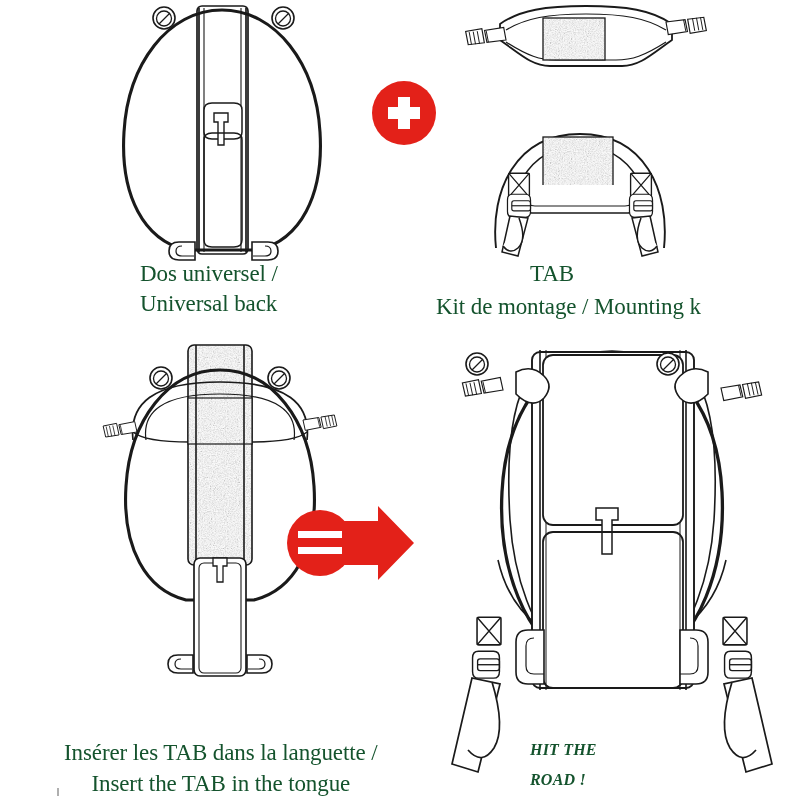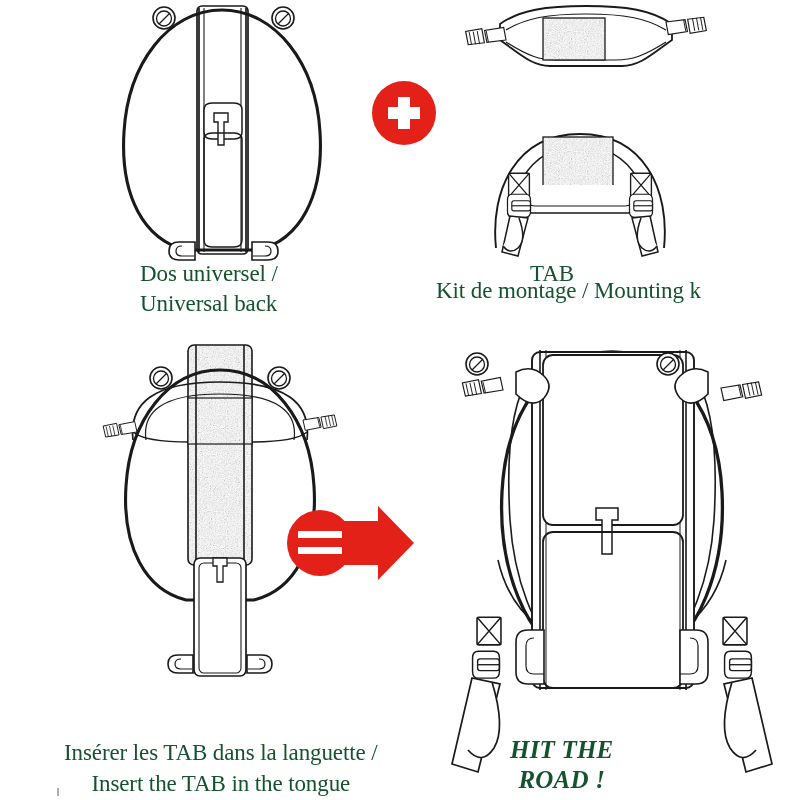--- a/index.html
+++ b/index.html
@@ -46,39 +46,38 @@
     text-align: left;
   }
   #cap-tab {
     left: 552px;
     top: 259px;
     text-align: right;
     transform: translateX(-50%);
   }
   #cap-mounting-kit {
     left: 436px;
-    top: 276px;
+    top: 292px;
     text-align: left;
   }
   #cap-insert-tab {
     left: 64px;
     top: 712px;
     text-align: center;
     line-height: 31px;
     margin-top: 25px;
   }
   #cap-hit-the-road {
-    left: 510px;
+    left: 530px;
     top: 735px;
     font-weight: bold;
     font-style: italic;
-    font-size: 25px;
+    font-size: 16px;
     line-height: 30px;
     letter-spacing: 0.2px;
-    text-align: center;
   }
 </style>
 </head>
 <body>
 
 <div id="sheet">
 
   <svg class="art" viewBox="0 0 800 800" xmlns="http://www.w3.org/2000/svg">
     <defs>
       <filter id="speckle" x="0%" y="0%" width="100%" height="100%">

